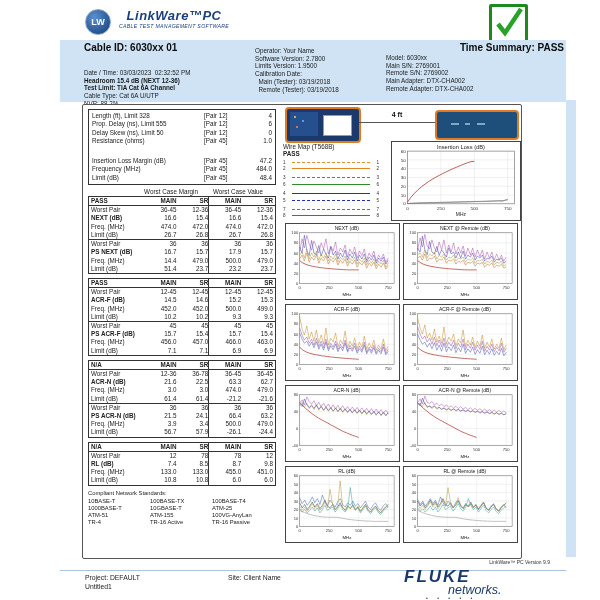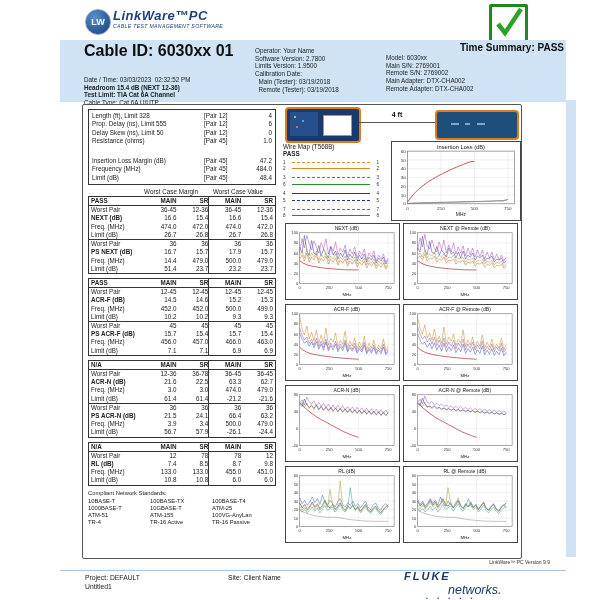--- a/index.html
+++ b/index.html
@@ -3,32 +3,32 @@
 <meta charset="utf-8">
 <style>
   html,body{margin:0;padding:0;background:#fff;}
   .page{position:relative;width:600px;height:600px;background:#fff;overflow:hidden;
         font-family:"Liberation Sans",sans-serif;color:#222;}
   
   .logo{position:absolute;left:85px;top:9px;display:flex;align-items:flex-start;}
   .logo-badge{width:24px;height:24px;border-radius:50%;background:radial-gradient(circle at 35% 30%,#5b8fd0,#123a75);
               border:1px solid #8aa8c8;color:#fff;font-size:9px;font-weight:bold;
               display:flex;align-items:center;justify-content:center;}
-  .logo-text{margin-left:2px;}
+  .logo-text{margin-left:8px;text-align:center;}
   .logo-title{font-size:13px;font-weight:bold;font-style:italic;color:#1d3f7e;letter-spacing:.5px;line-height:14px;}
   .logo-sub{font-size:5.2px;font-style:italic;color:#1d3f7e;letter-spacing:.3px;}
   .check{position:absolute;left:489px;top:4px;width:33px;height:33px;border:3px solid #1e8a1e;
          border-radius:2px;background:#fff;overflow:visible;}
   
   .band{position:absolute;left:60px;top:40px;width:506px;height:62px;background:#cfe3f4;}
   .hcol{position:absolute;}
   .hcol1{left:24px;top:2px;width:175px;}
   .hcol2{left:195px;top:7px;width:130px;}
   .hcol3{left:326px;top:2px;width:178px;}
-  .cable-id{font-size:16px;font-weight:bold;color:#0d0d0d;margin-bottom:16px;}
+  .cable-id{font-size:10px;font-weight:bold;color:#0d0d0d;margin-bottom:16px;}
   .summary{font-size:10px;font-weight:bold;color:#0d0d0d;text-align:right;margin-bottom:1px;}
   .hline{font-size:6.3px;line-height:7.7px;color:#1a1a1a;white-space:pre;}
   .hline.b{font-weight:bold;}
   
   .content{position:absolute;left:82px;top:104px;width:438px;height:453px;border:1.5px solid #555;
            border-radius:2px;background:#fff;}
   .ltables{position:absolute;left:5px;top:4px;width:188px;}
   .mbox{border:1.2px solid #333;padding:2px 3px;margin-bottom:2px;}
   .mrow{display:flex;font-size:6.3px;line-height:8.3px;}
   .mrow .ml{flex:1;}
@@ -76,21 +76,21 @@
   .il{position:absolute;left:308px;top:36px;width:128px;height:78px;}
   #charts-grid{position:absolute;left:202px;top:118px;display:grid;
                grid-template-columns:115px 115px;grid-auto-rows:77px;gap:4px 3px;}
   
   .bluestrip{position:absolute;left:566px;top:100px;width:10px;height:457px;background:#cfe3f4;}
   .version{position:absolute;left:390px;top:559px;width:160px;text-align:right;font-size:5px;color:#333;}
   .footline{position:absolute;left:60px;top:570px;width:506px;height:1.2px;background:#a9c6e0;}
   .fproject{position:absolute;left:85px;top:574px;font-size:6.8px;line-height:8.5px;color:#222;}
   .fsite{position:absolute;left:228px;top:574px;font-size:6.8px;color:#222;}
   .fluke{position:absolute;left:404px;top:569px;width:160px;color:#1b3a6b;}
-  .fl1{font-size:11px;font-weight:bold;font-style:italic;letter-spacing:2px;line-height:15px;}
+  .fl1{font-size:17px;font-weight:bold;font-style:italic;letter-spacing:2px;line-height:15px;}
   .fl2{font-size:12.5px;font-style:italic;margin-left:44px;line-height:12px;}
   .fldots{font-size:5px;letter-spacing:4px;margin-left:22px;line-height:5px;color:#1b3a6b;}
 </style>
 </head>
 <body>
 
 <div class="page">
 
   <div class="logo">
     <div class="logo-badge">

